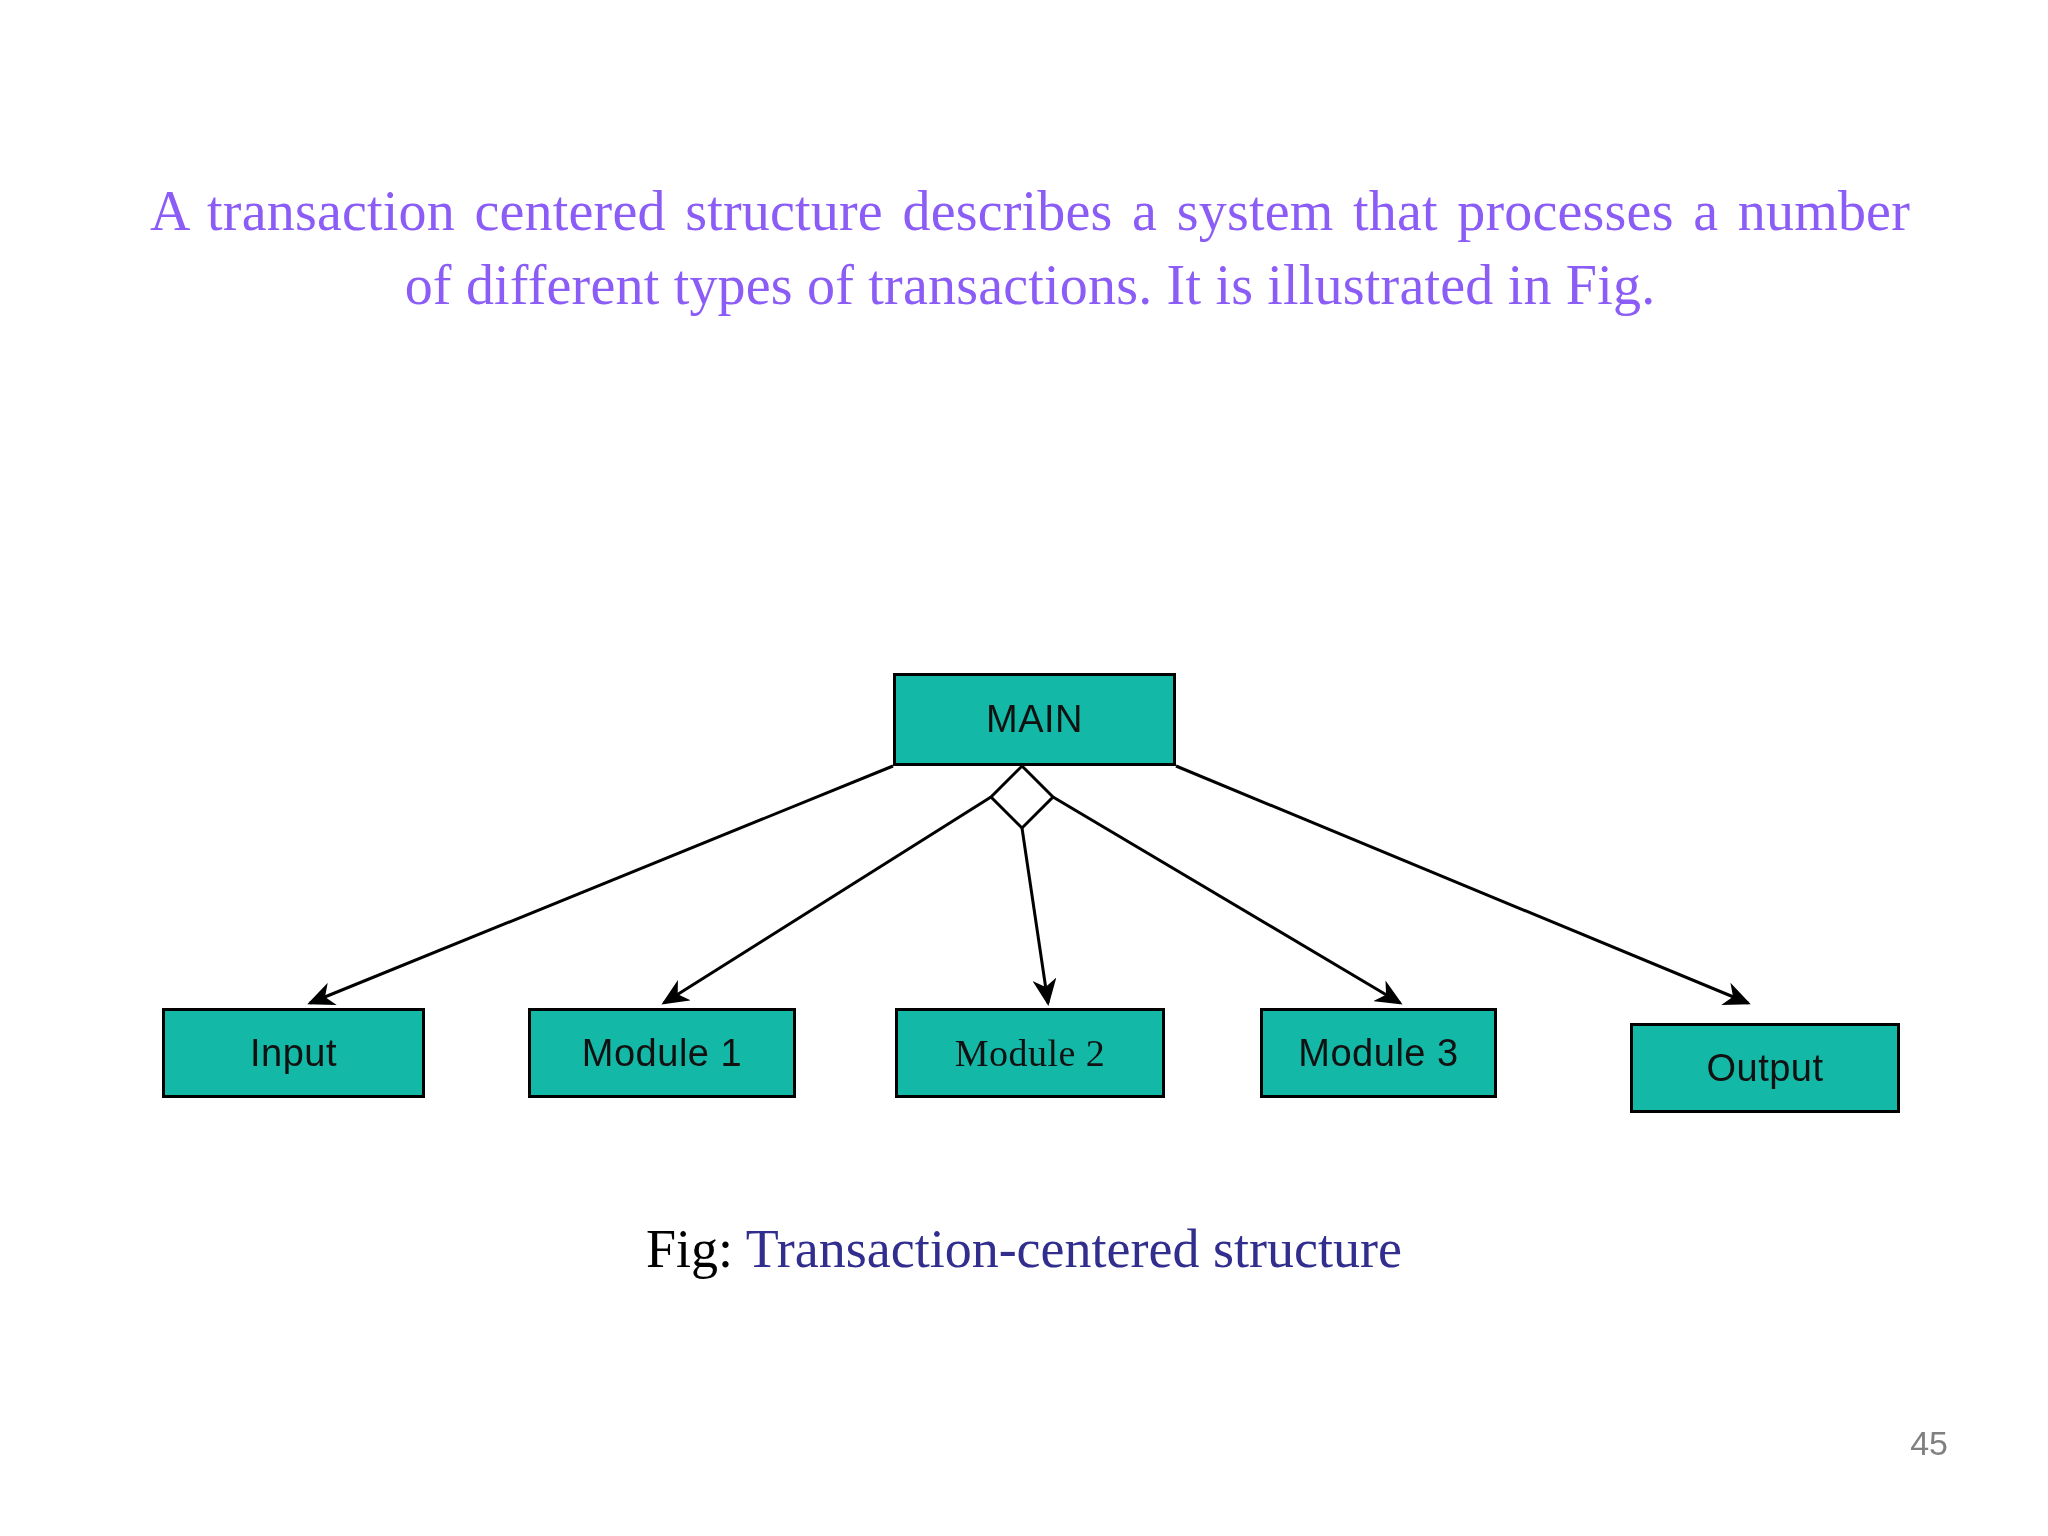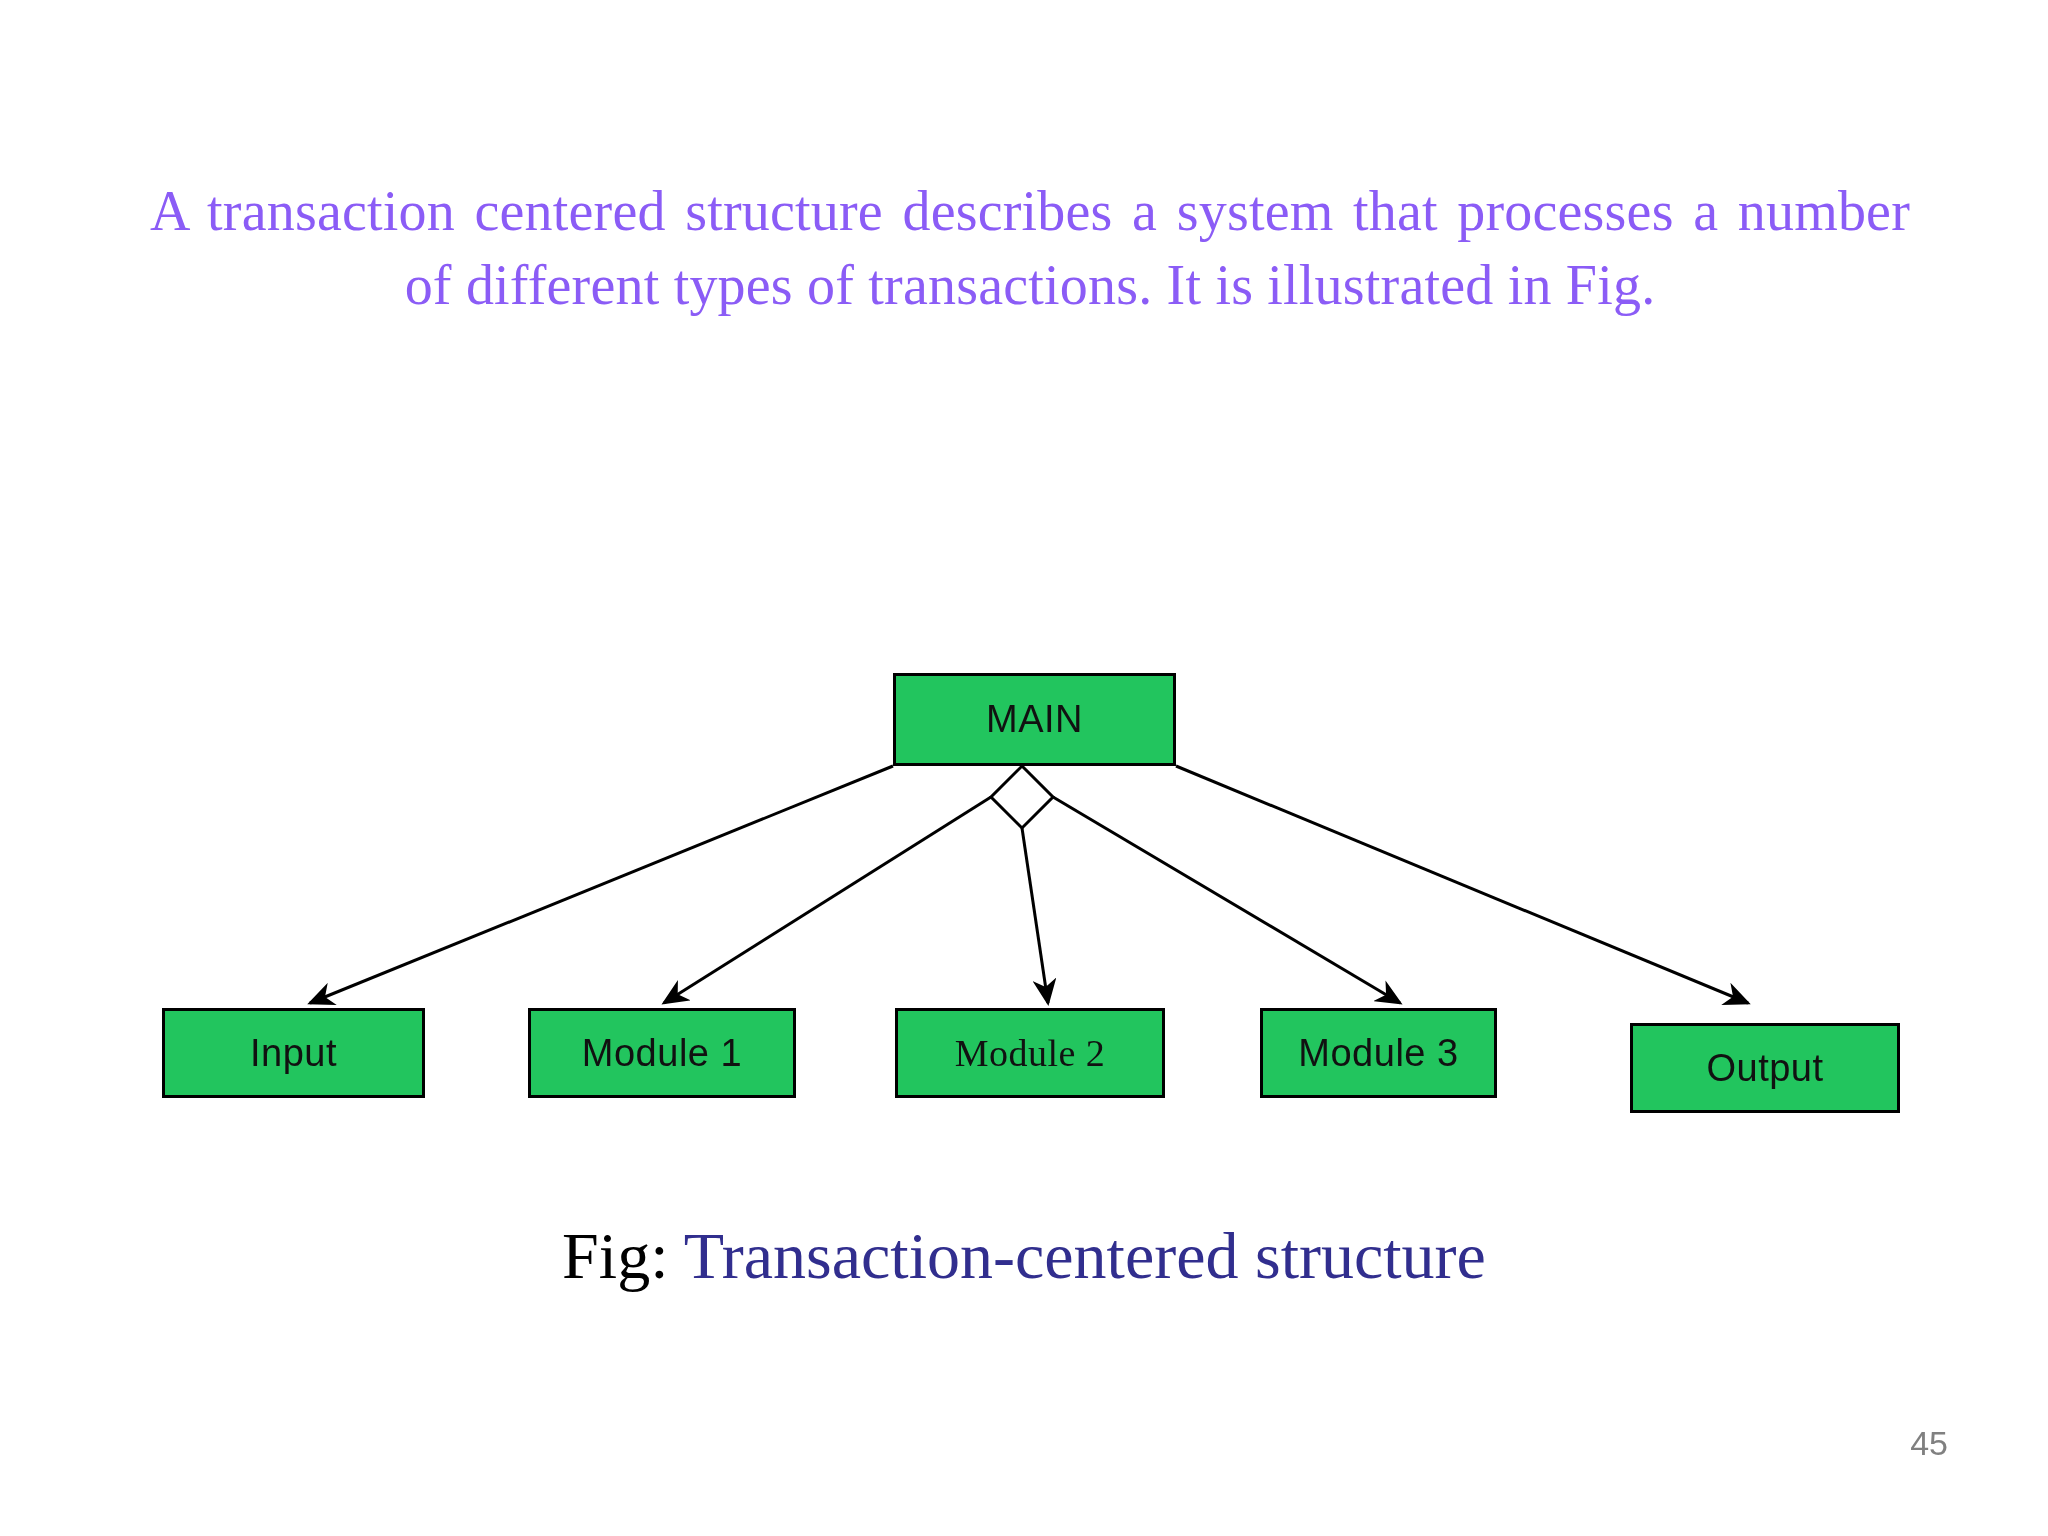--- a/index.html
+++ b/index.html
@@ -42,21 +42,21 @@
     pointer-events: none;
   }
   .diagram svg {
     display: block;
   }
 
   .node-box {
     position: absolute;
     box-sizing: border-box;
     border: 3px solid #000000;
-    background: #22c55e;
+    background: #14b8a6;
     display: flex;
     align-items: center;
     justify-content: center;
     font-family: "Liberation Sans", sans-serif;
     font-size: 38px;
     color: #111111;
     letter-spacing: 0.5px;
   }
   .node-box.main {
     left: 893px;
@@ -75,21 +75,21 @@
   .leaf-output  { left: 1630px; width: 270px; margin-top: 15px; }
 
   
   .figure-caption {
     position: absolute;
     left: 0;
     top: 1218px;
     width: 2048px;
     text-align: center;
     font-family: "Liberation Serif", serif;
-    font-size: 66px;
+    font-size: 54px;
     color: #000000;
     white-space: nowrap;
   }
   .figure-caption .caption-title {
     color: #312E8E;
   }
 
   
   .page-number {
     position: absolute;

